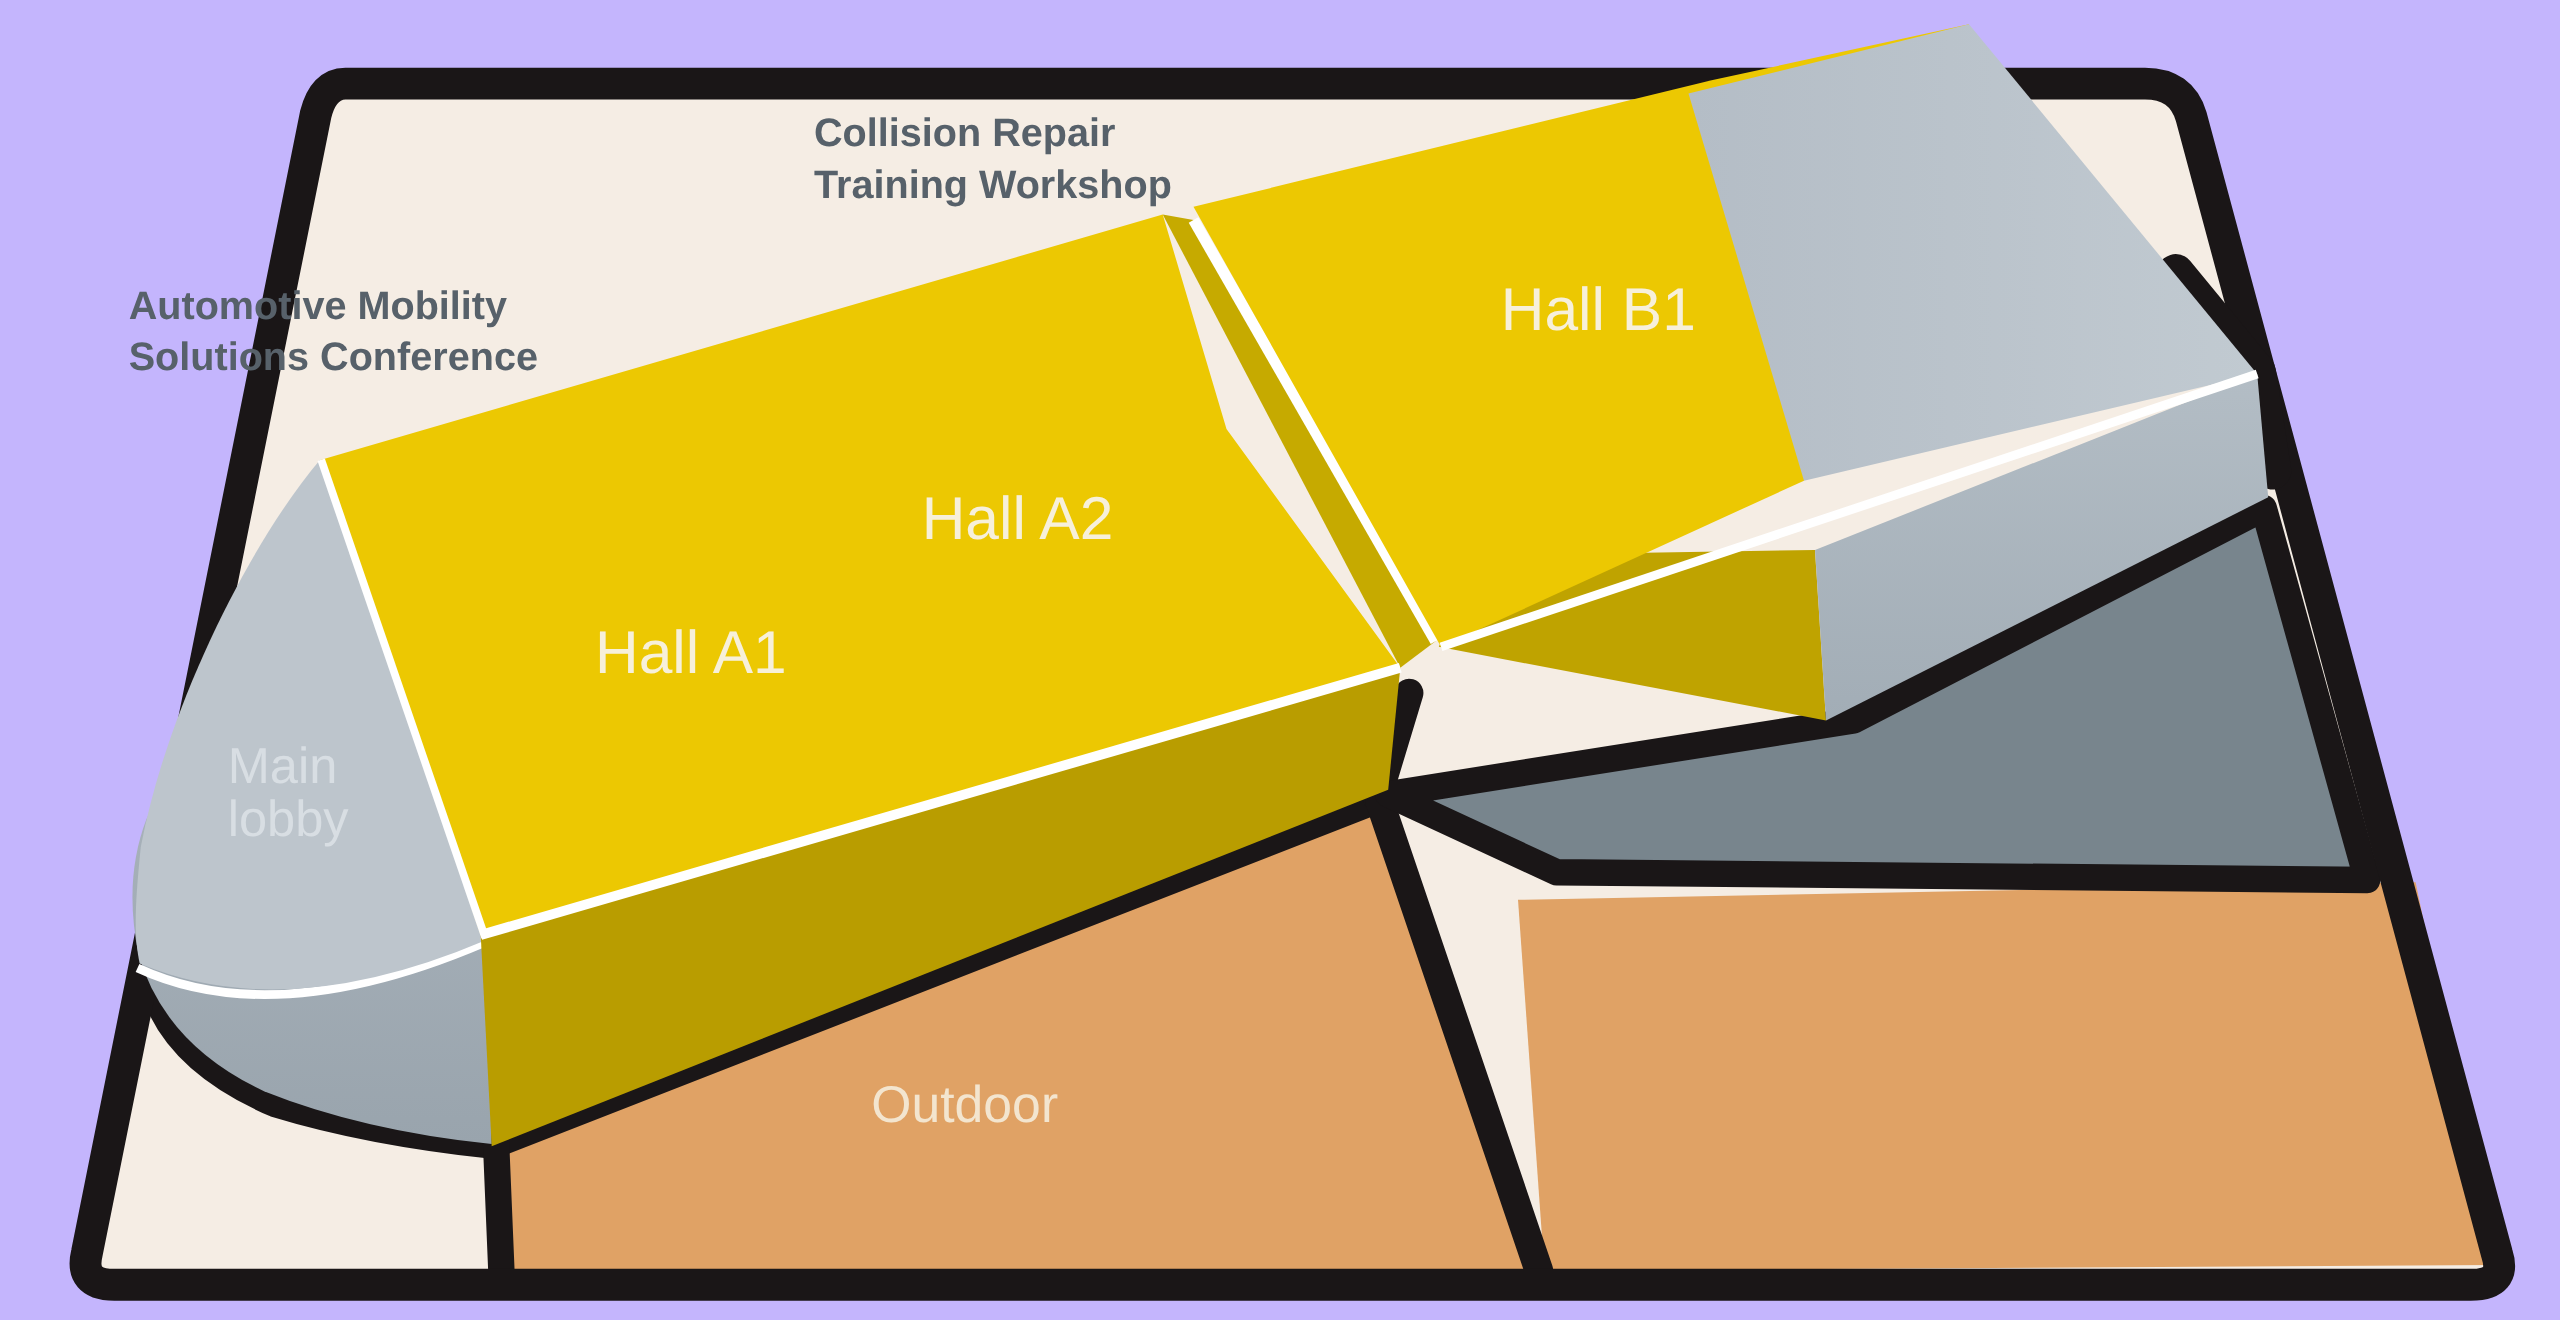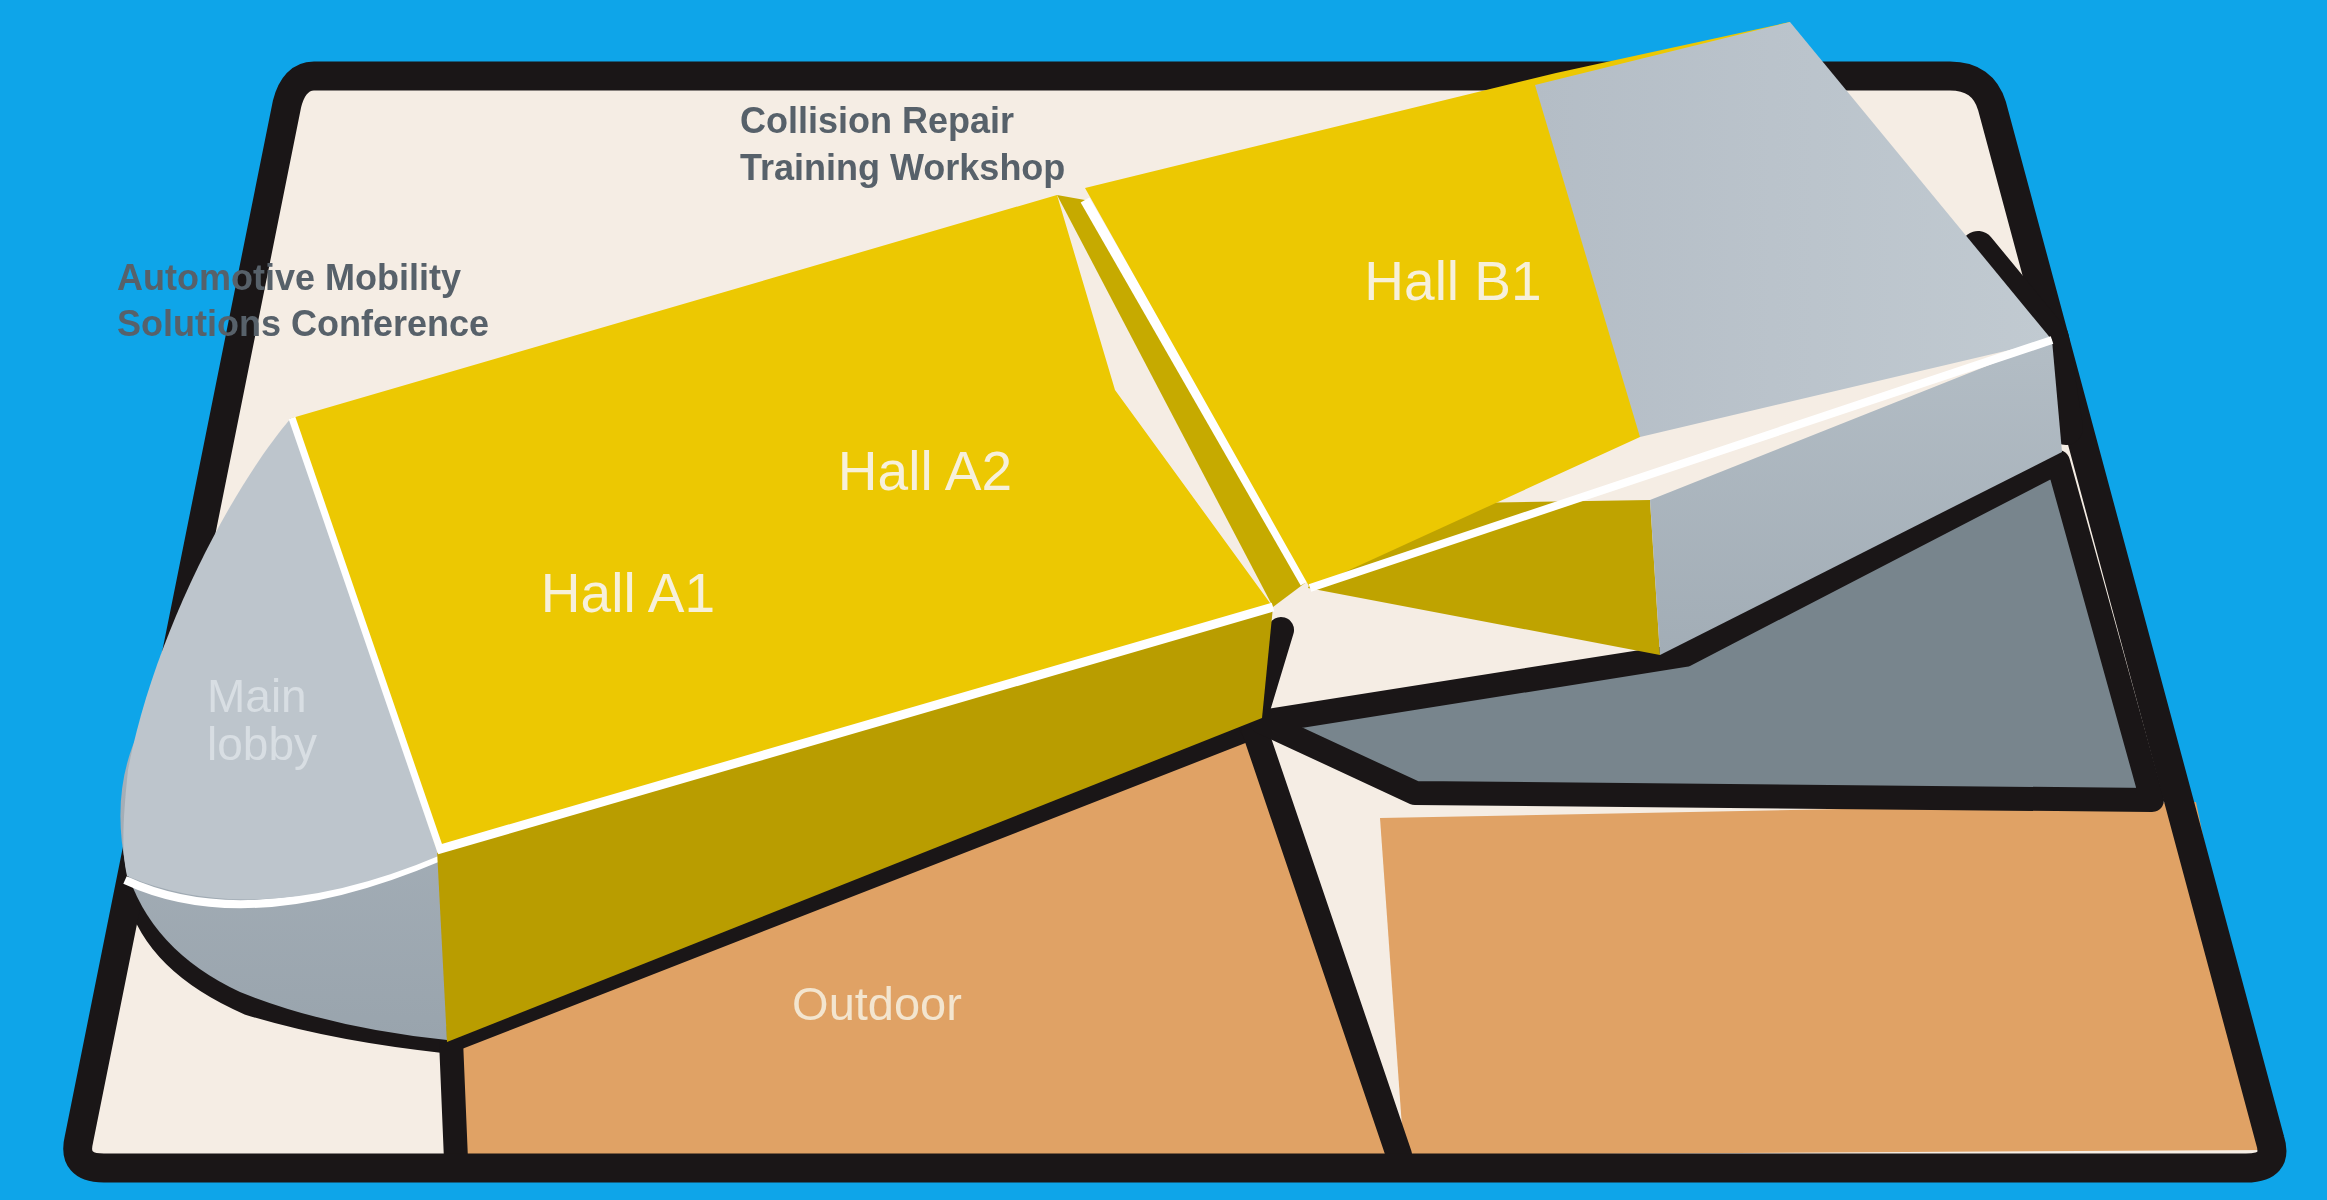--- a/index.html
+++ b/index.html
@@ -1,16 +1,16 @@
 <!DOCTYPE html>
 <html><head>
 <meta charset="utf-8">
 <style>
   html,body{margin:0;padding:0;background:#ffffff;}
-  #stage{position:relative;width:2327px;height:1200px;background:#0ea5e9;overflow:hidden;
+  #stage{position:relative;width:2327px;height:1200px;background:#c4b5fd;overflow:hidden;
          font-family:"Liberation Sans", sans-serif;text-align:right;}
   svg{position:absolute;left:0;top:0;}
   text{font-family:"Liberation Sans", sans-serif;}
   .annot{font-weight:bold;font-size:36px;fill:#57616a;}
   .hall-label{font-size:55px;fill:#f7f0da;}
   .lobby-label{font-size:46px;fill:#d8dee3;}
   .outdoor-label{font-size:47px;fill:#f3e5cf;}
 </style>
 </head>
 <body>

